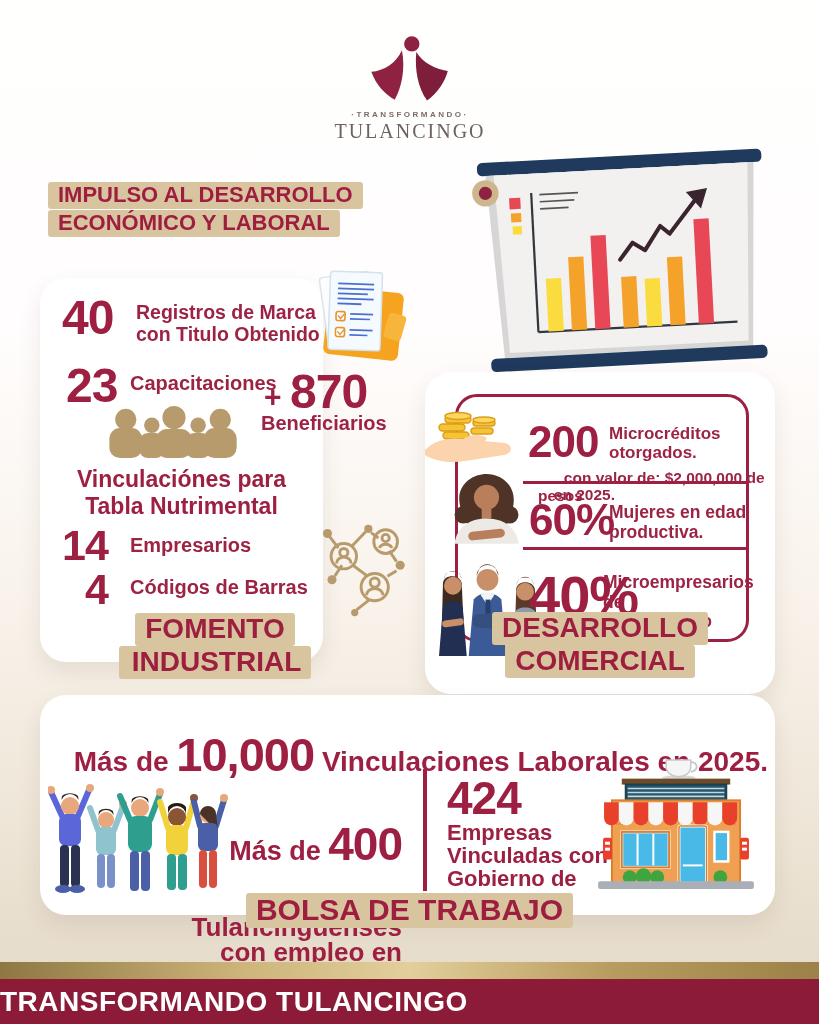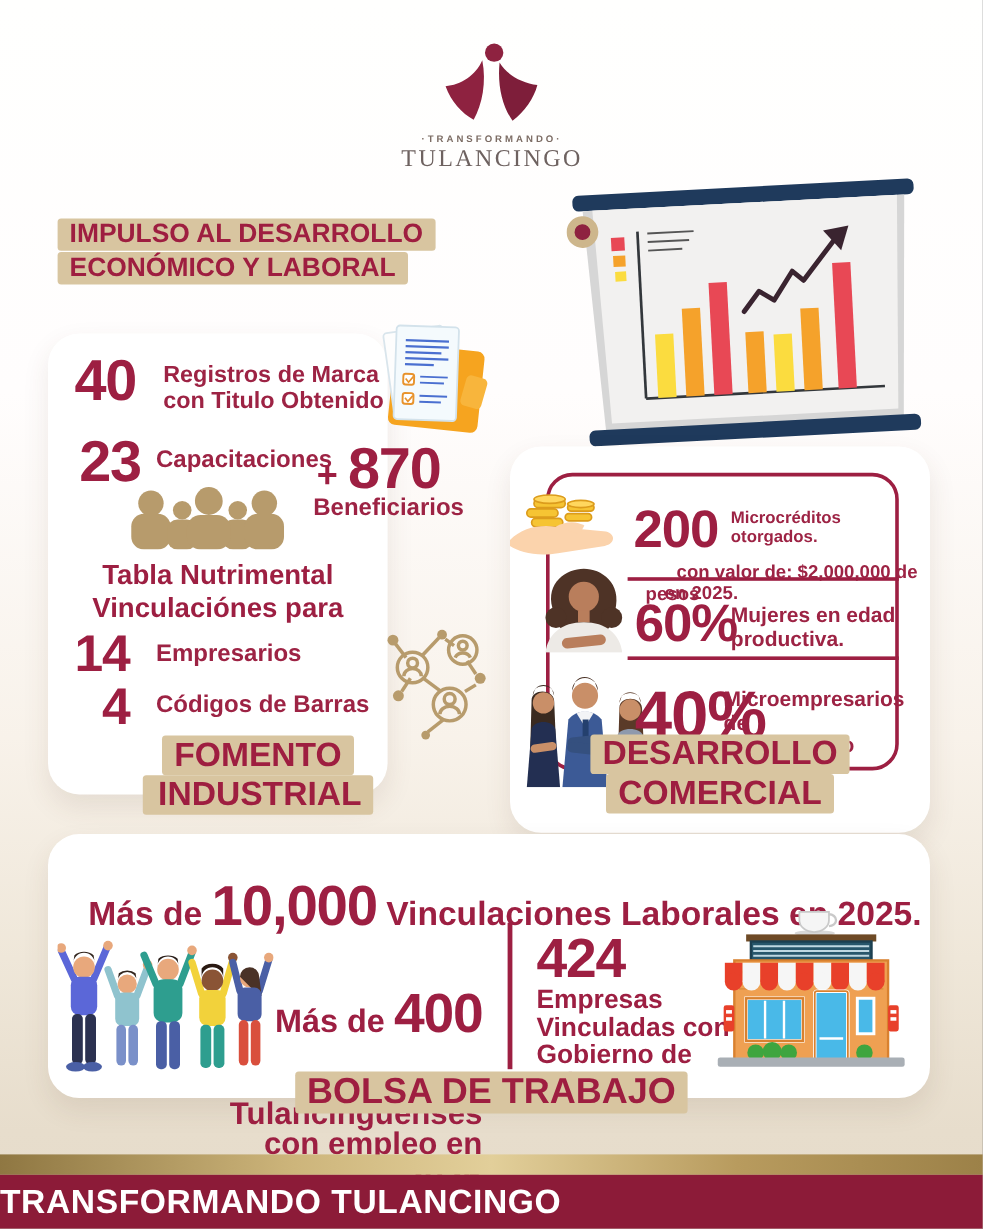--- a/index.html
+++ b/index.html
@@ -130,22 +130,22 @@
         <circle cx="95" cy="22" r="8"></circle>
           <rect x="82" y="30" width="26" height="26" rx="9"></rect>
         <circle cx="118" cy="16" r="11"></circle>
           <rect x="101" y="25" width="34" height="31" rx="11"></rect>
         <circle cx="70" cy="14" r="12"></circle>
           <rect x="51" y="26" width="38" height="30" rx="12"></rect>
       </g>
     </svg>
 
     <div class="abs maroon" style="left:0; top:188px; width:100%; text-align:center; font-weight:800; font-size:23px; line-height:1.16;">
+      <div>Vinculaciónes para</div>
       <div>Tabla Nutrimental</div>
-      <div>Vinculaciónes para</div>
     </div>
 
     <div class="abs num" style="left:22px; top:246px; font-size:43px;">14</div>
     <div class="abs lbl" style="left:90px; top:256px; font-size:20px;">Empresarios</div>
 
     <div class="abs num" style="left:45px; top:290px; font-size:43px;">4</div>
     <div class="abs lbl" style="left:90px; top:298px; font-size:20px;">Códigos de Barras</div>
 
     <svg class="abs" style="left:276px; top:240px;" width="92" height="100" viewBox="0 0 100 110">
       <g stroke="#B79B6C" stroke-width="3.2" fill="none">
@@ -195,21 +195,21 @@
         <rect x="48" y="20" width="22" height="6" rx="3"></rect>
         <rect x="50" y="12" width="22" height="6" rx="3"></rect>
         <ellipse cx="35" cy="8" rx="13" ry="3.5" fill="#FFD75E"></ellipse>
         <ellipse cx="61" cy="12" rx="11" ry="3" fill="#FFD75E"></ellipse>
       </g>
       <path d="M2 42 C12 32 26 29 40 31 L82 35 C90 37 90 45 81 47 L42 53 C24 56 10 52 2 47 Z" fill="#FBD3AC"></path>
       <path d="M40 31 C48 26 58 26 64 30 L60 37 Z" fill="#FBD3AC"></path>
     </svg>
 
     <div class="abs num" style="left:103px; top:48px; font-size:44px;">200</div>
-    <div class="abs lbl" style="left:184px; top:52px; font-size:14px;">
+    <div class="abs lbl" style="left:184px; top:52px; font-size:17px;">
       <div>Microcréditos</div>
       <div>otorgados.</div>
     </div>
     <div class="abs lbl mixline" style="left:113px; top:80px; font-size:15.5px; font-weight:600;">
       <span>con valor de: </span><span style="font-weight:800;">$2,000,000</span><span> de pesos</span>
     </div>
     <div class="abs lbl mixline" style="left:103px; top:97px; font-size:15.5px; font-weight:600;">
       <span>en </span><span style="font-weight:800;">2025</span><span>.</span>
     </div>
 

